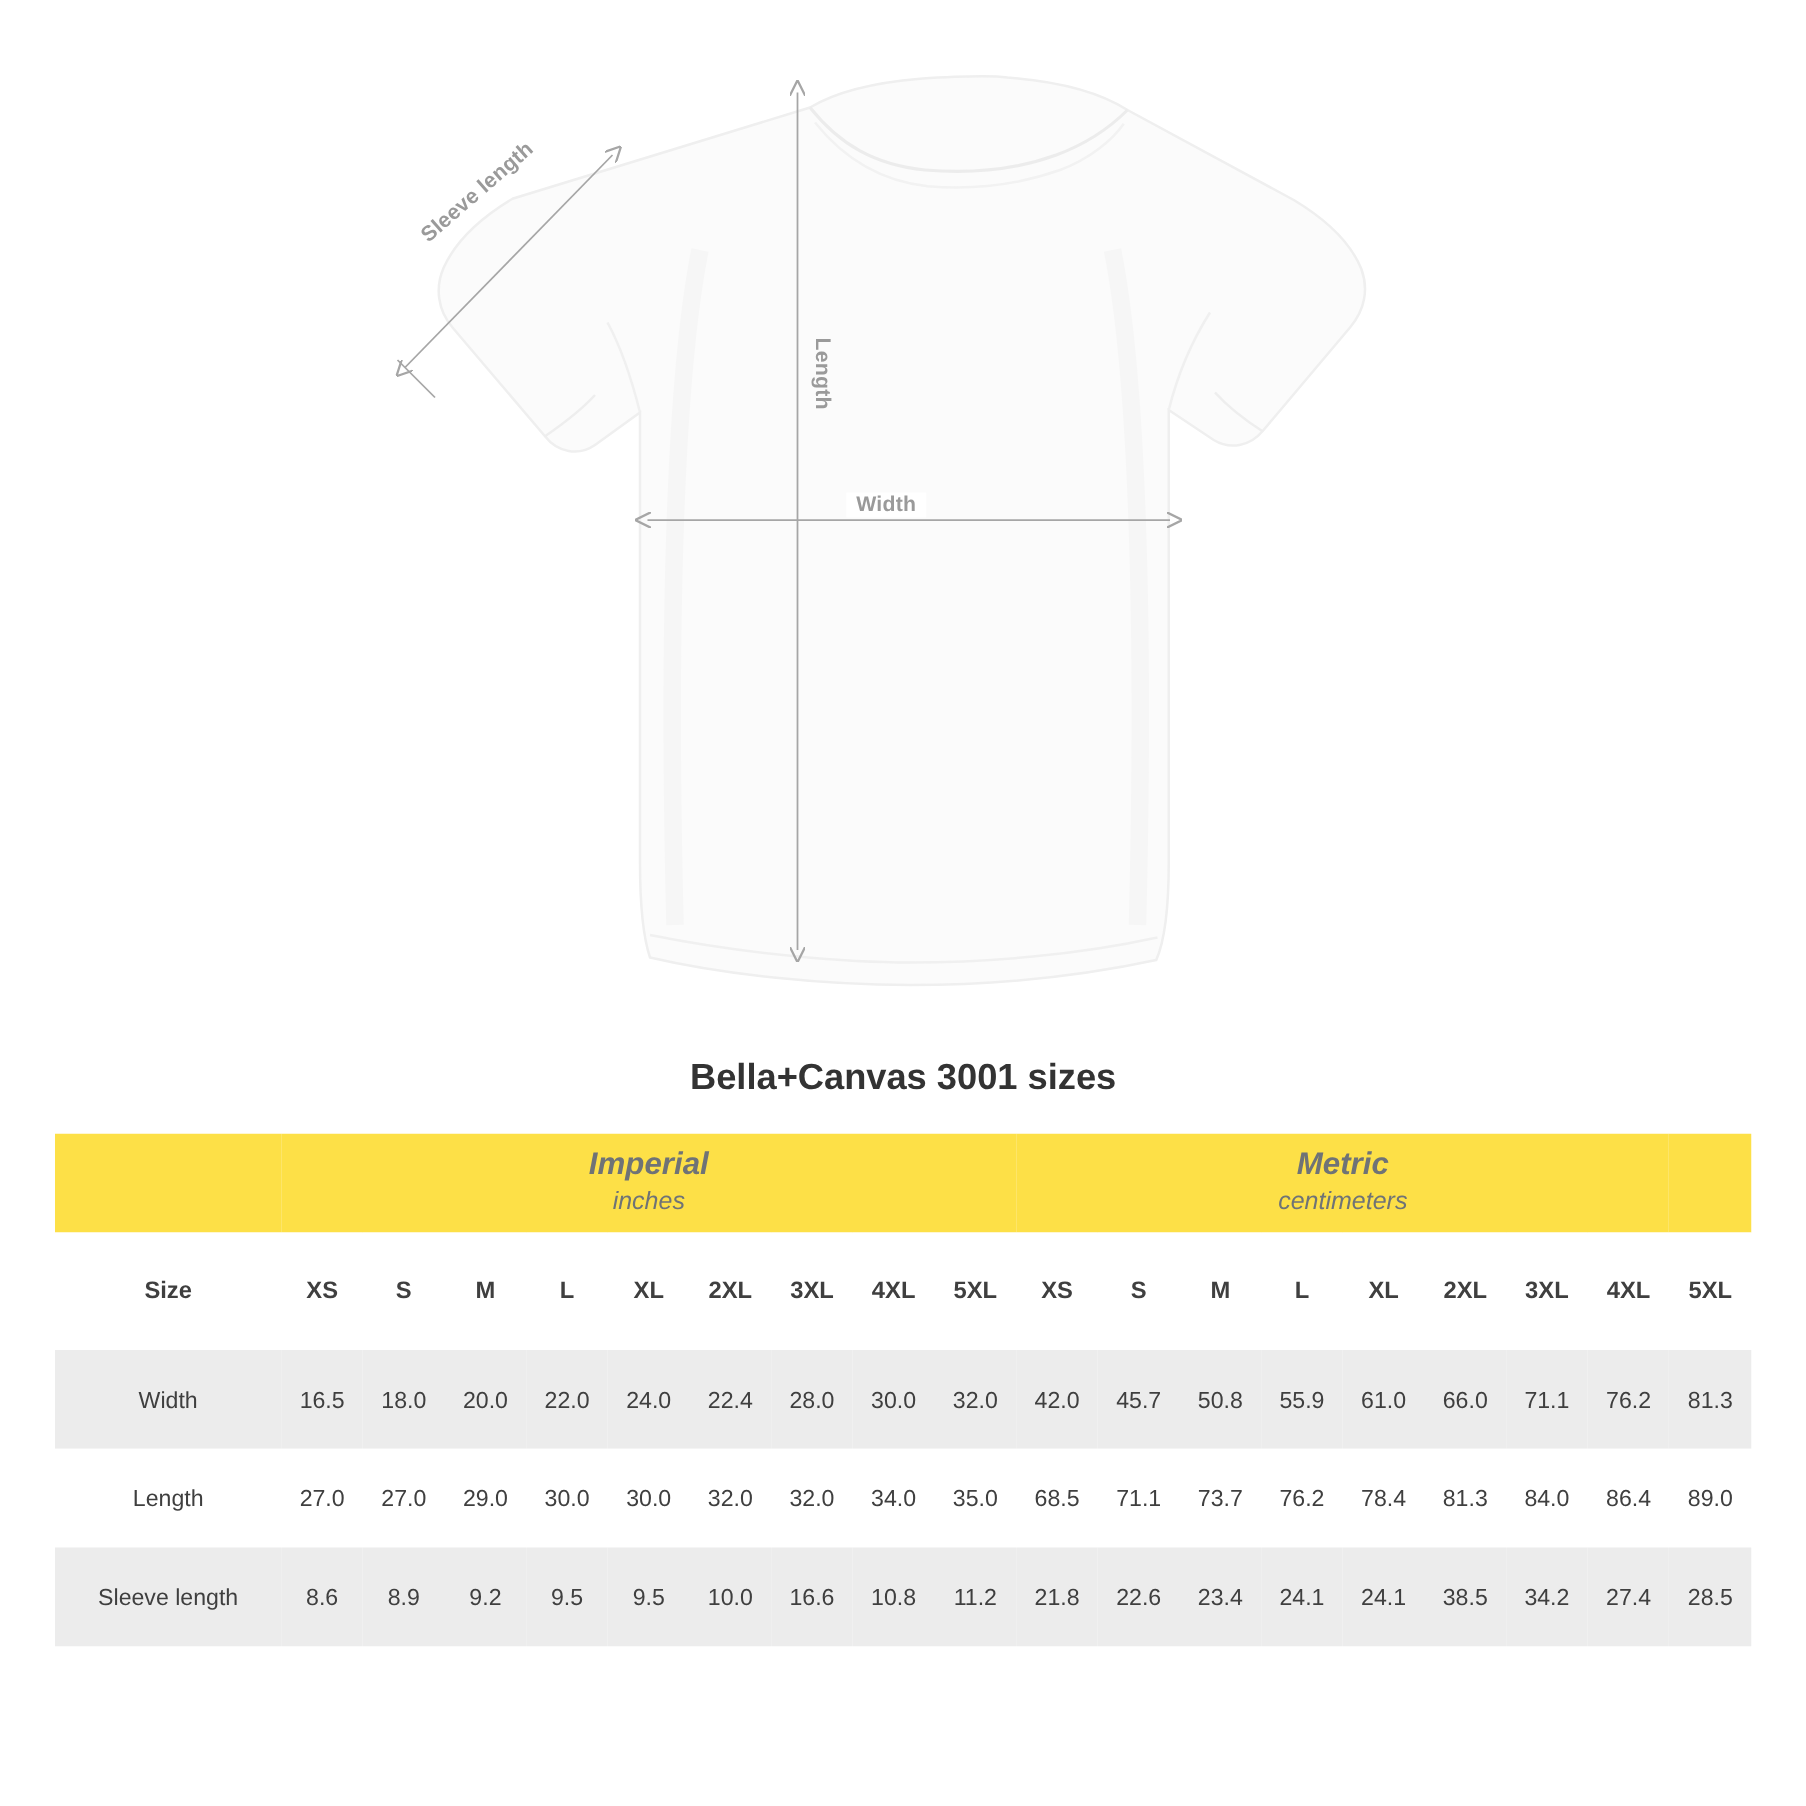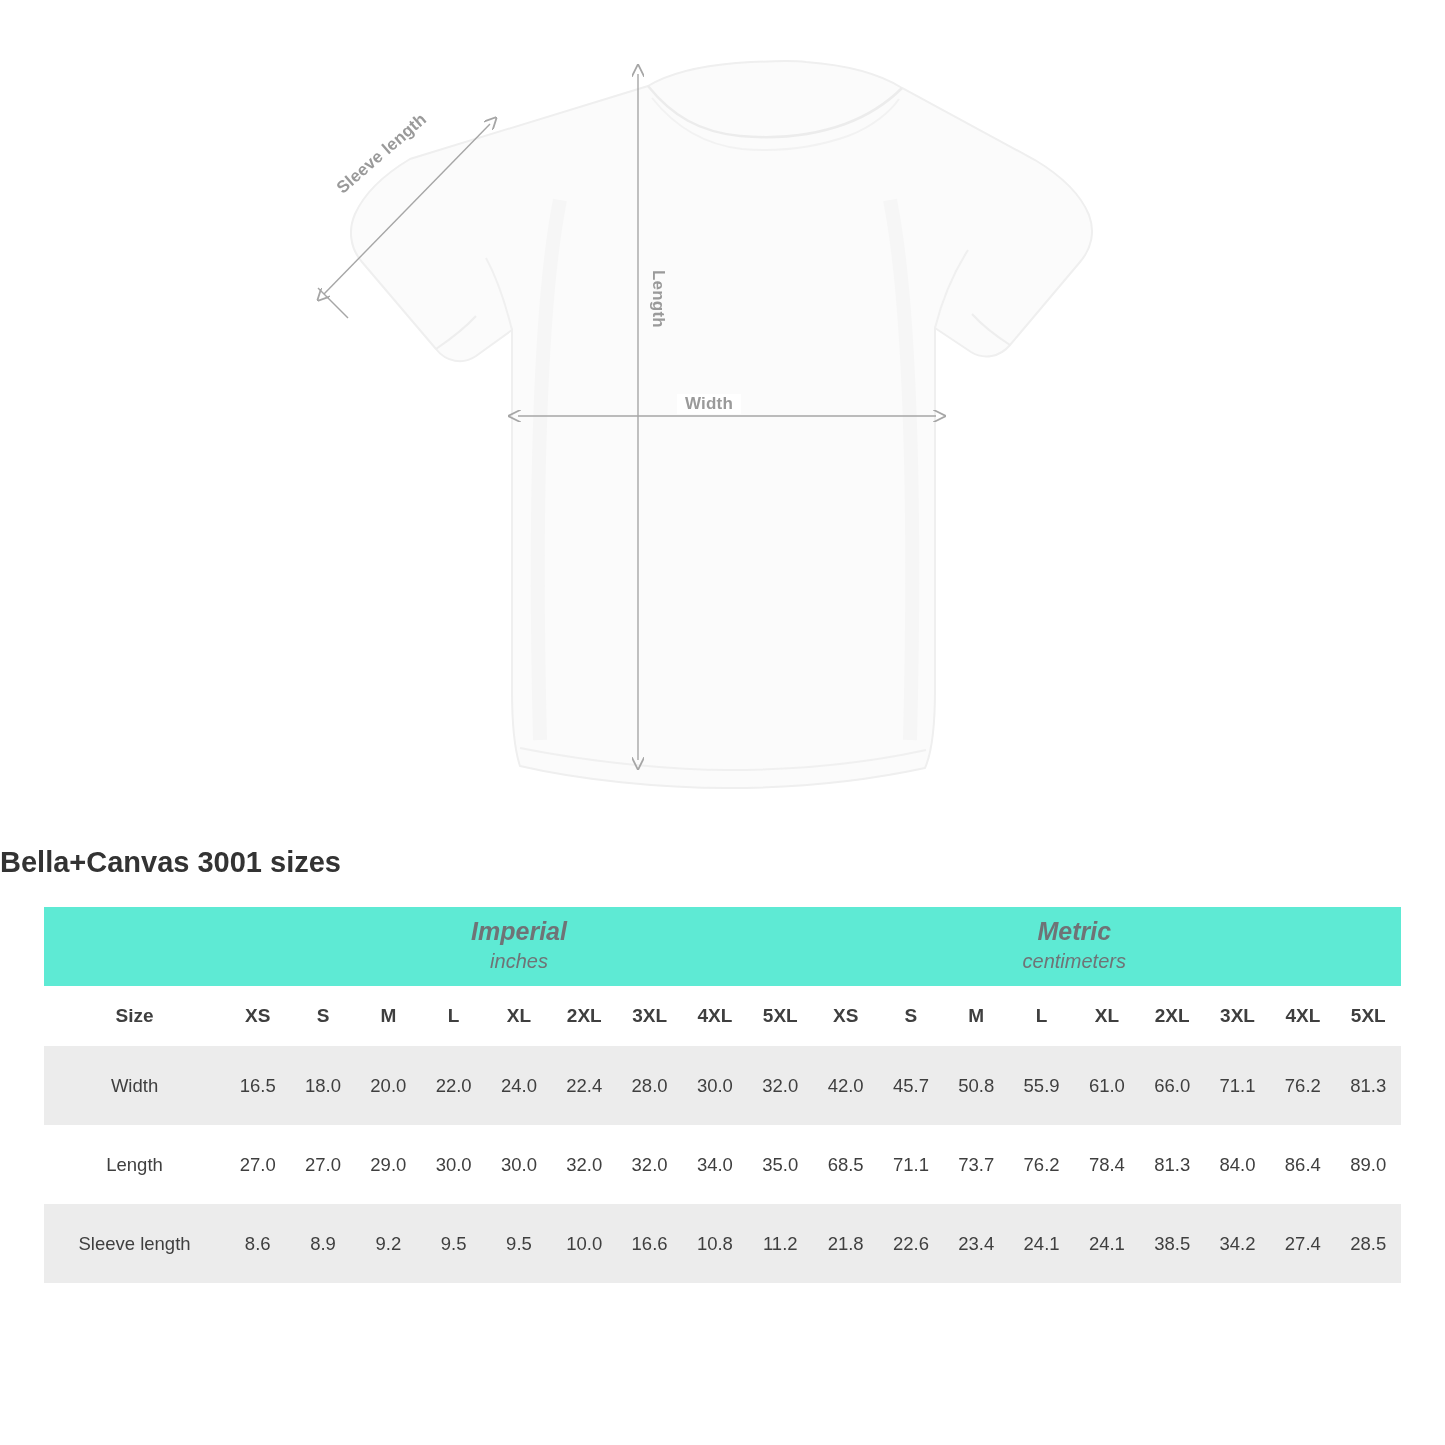--- a/index.html
+++ b/index.html
@@ -55,20 +55,21 @@
   }
   .label-width {
     left: 677px;
     top: 394px;
     background: #ffffff;
     padding: 0 8px;
   }
 
   
   .title-block {
+    text-align: center;
     margin-top: 16px;
   }
   .chart-title {
     font-size: 29px;
     font-weight: bold;
     color: #333333;
     margin: 0;
   }
   .chart-note {
     font-size: 17.5px;
@@ -93,21 +94,21 @@
     font-size: 18.5px;
     color: #3f3f3f;
     font-weight: normal;
     padding: 0;
     height: 79px;
   }
   .col-label { width: 181px; }
   .col-v { width: 65.3px; }
 
   .unit-head {
-    background: #5eead4;
+    background: #fde047;
     height: 113px;
   }
   .unit-head .unit-name {
     font-size: 25px;
     font-style: italic;
     font-weight: bold;
     color: #6f7376;
     line-height: 1.15;
   }
   .unit-head .unit-sub {
@@ -115,21 +116,21 @@
     font-style: italic;
     color: #6f7376;
     line-height: 1.5;
   }
 
   tr.row-head td {
     background: #ffffff;
     font-weight: bold;
     color: #3f3f3f;
     font-size: 19px;
-    height: 60px;
+    height: 94px;
   }
   tr.row-head td.rowlabel {
     font-weight: bold;
   }
   tr.shaded td { background: #ececec; }
   tr.plain td { background: #ffffff; }
   td.rowlabel {
     font-weight: bold;
     font-size: 19px;
     color: #3a3a3a;

